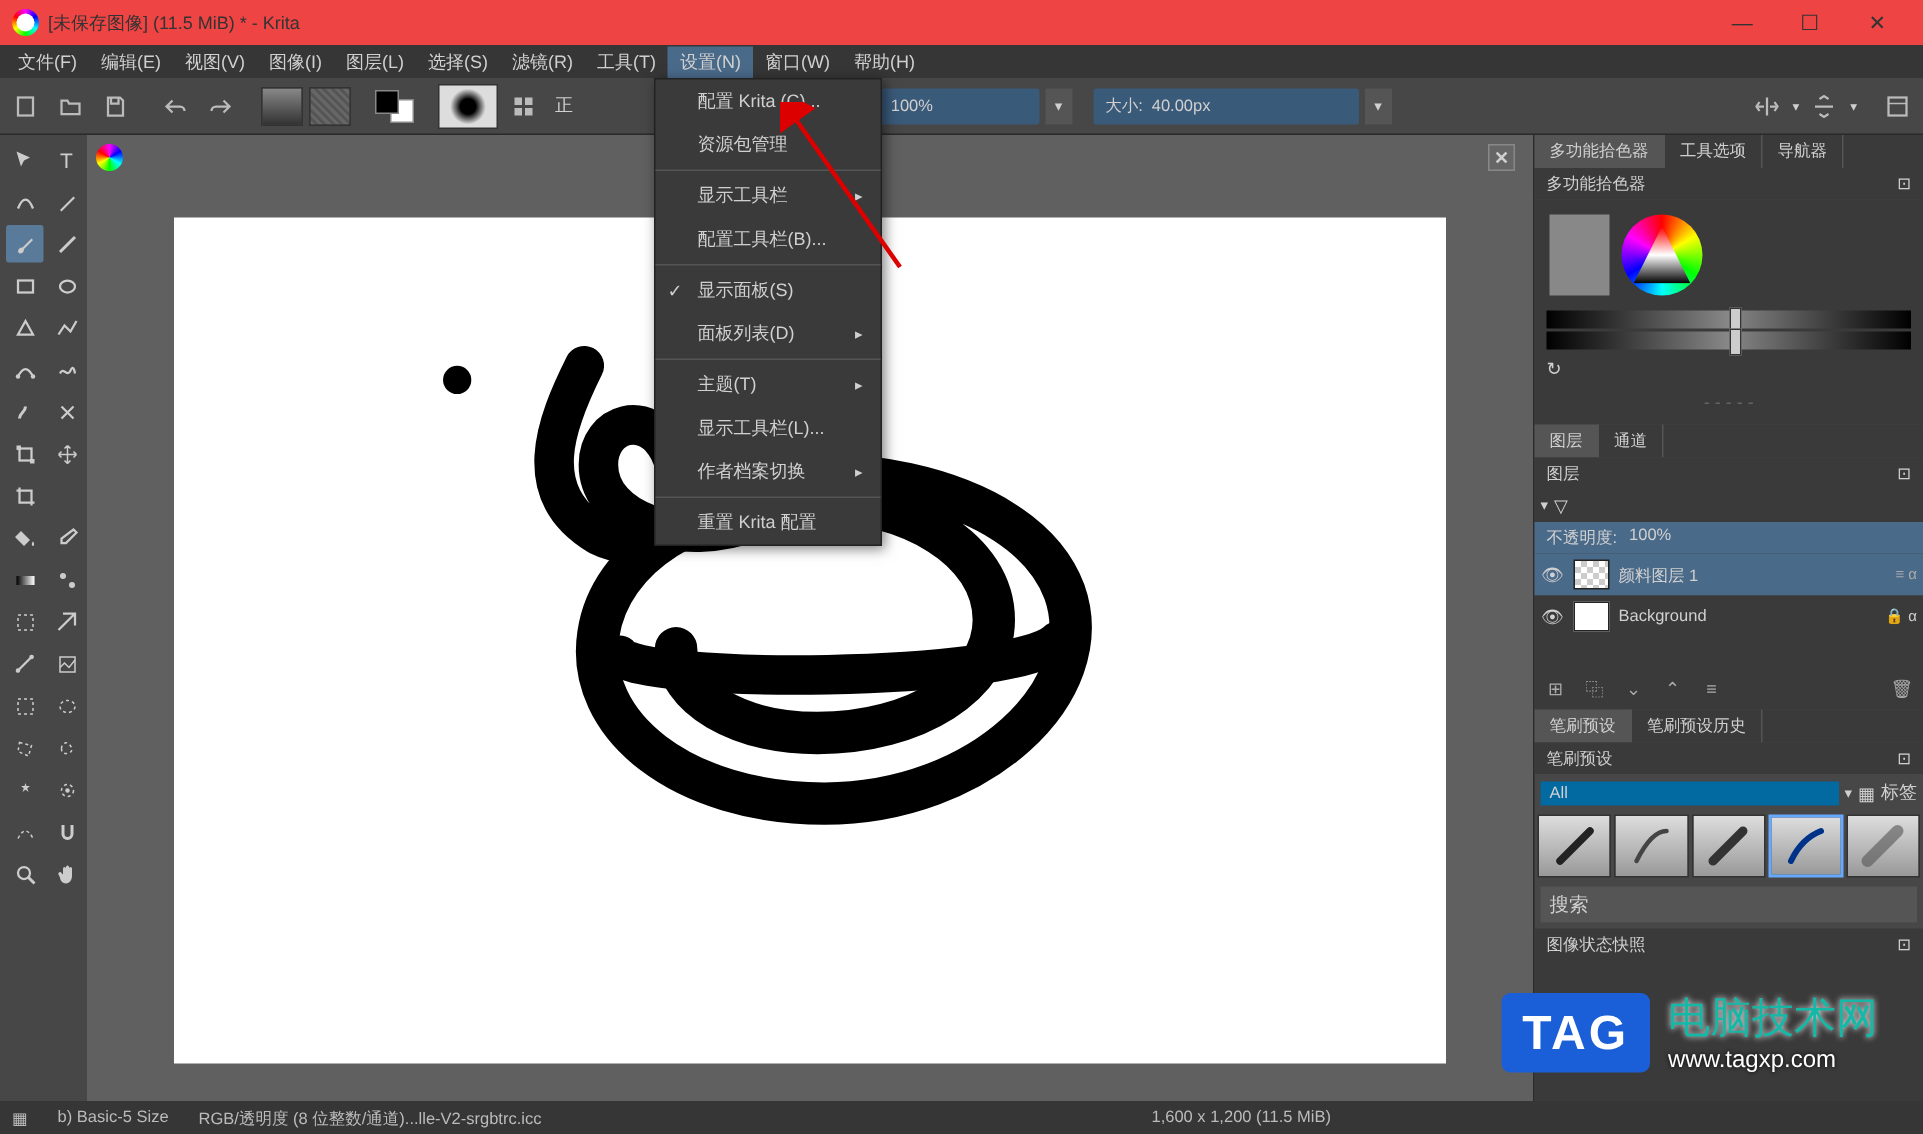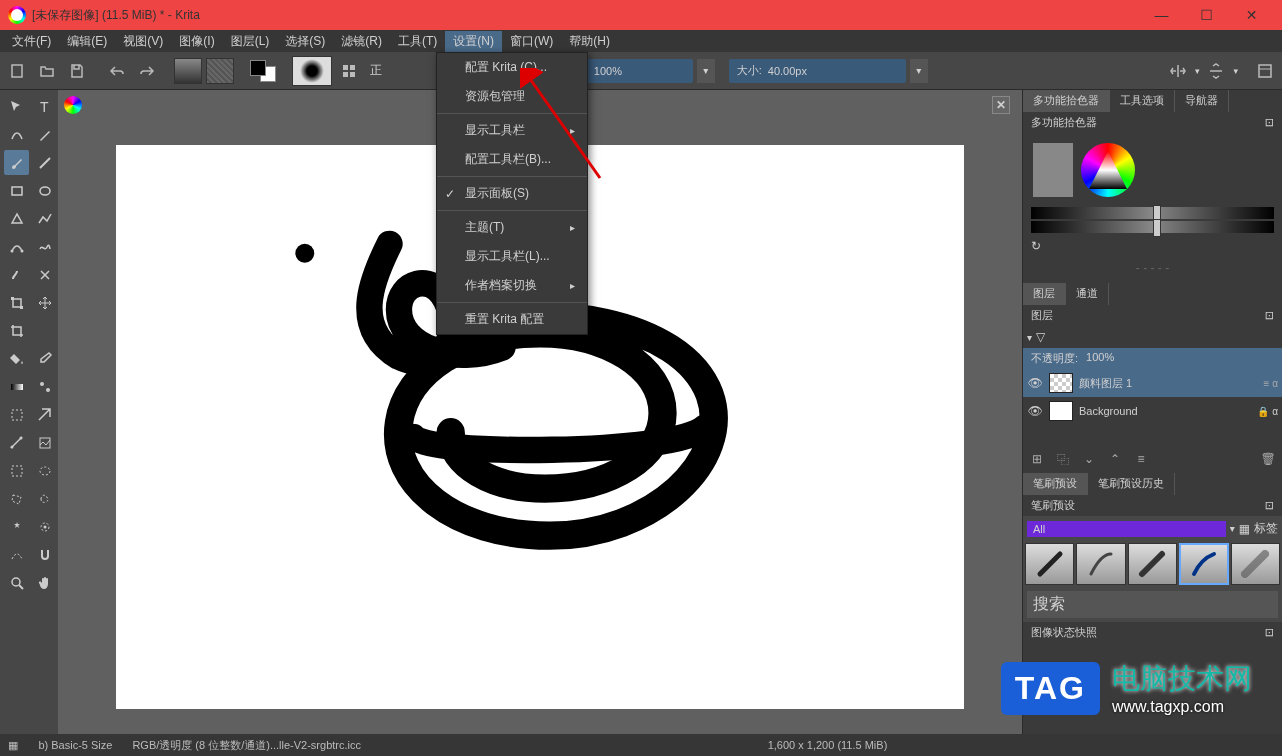--- a/index.html
+++ b/index.html
@@ -94,22 +94,22 @@
 .layername { flex: 1; font-size: 11px; }
 .layerbtns { display: flex; padding: 4px; gap: 6px; justify-content: space-between; }
 .lbtn { width: 20px; height: 20px; display: flex; align-items: center; justify-content: center; cursor: pointer; color: #aaa; }
 
 
 .brushgrid { display: grid; grid-template-columns: repeat(5, 1fr); gap: 2px; padding: 2px; }
 .brushitem { height: 42px; background: linear-gradient(#ddd, #999); border: 1px solid #333; display: flex; align-items: center; justify-content: center; cursor: pointer; }
 .brushitem.active { border: 2px solid #6af; }
 .brushstroke { width: 30px; height: 30px; }
 .presetcontrols { display: flex; gap: 4px; padding: 4px; align-items: center; }
-.presetselect { flex: 1; background: #6d28d9; padding: 2px 6px; font-size: 11px; }
-.searchbox { margin: 4px; padding: 3px 6px; background: #555; font-size: 16px; }
+.presetselect { flex: 1; background: #0369a1; padding: 2px 6px; font-size: 11px; }
+.searchbox { margin: 4px; padding: 3px 6px; background: #555; font-size: 13px; }
 
 
 .watermark { position: absolute; bottom: 40px; right: 30px; display: flex; align-items: center; gap: 12px; z-index: 200; }
 .taglogo { background: #1a5fd8; color: #fff; font-size: 32px; font-weight: bold; padding: 8px 14px; border-radius: 6px; letter-spacing: 2px; }
 .tagtext { font-size: 28px; font-weight: normal; color: #14b8a6; text-shadow: 0 0 4px #fff; }
 .tagurl { font-size: 16px; color: #fff; text-shadow: 0 0 3px #000; }
 
 
 .statusbar { height: 22px; background: #363636; display: flex; align-items: center; padding: 0 8px; font-size: 11px; gap: 20px; color: #bbb; }
 .statusbar .spacer { flex: 1; }
@@ -583,20 +583,23 @@
       <span>显示工具栏</span>
     </div>
   <div class="dropitem">
       <span>配置工具栏(B)...</span>
     </div>
   <div class="dropsep"></div>
   <div class="dropitem">
       <span class="dropcheck">✓</span>
       <span>显示面板(S)</span>
     </div>
+  <div class="dropitem has-sub">
+      <span>面板列表(D)</span>
+    </div>
   <div class="dropsep"></div>
   <div class="dropitem has-sub">
       <span>主题(T)</span>
     </div>
   <div class="dropitem">
       <span>显示工具栏(L)...</span>
     </div>
   <div class="dropitem has-sub">
       <span>作者档案切换</span>
     </div>

